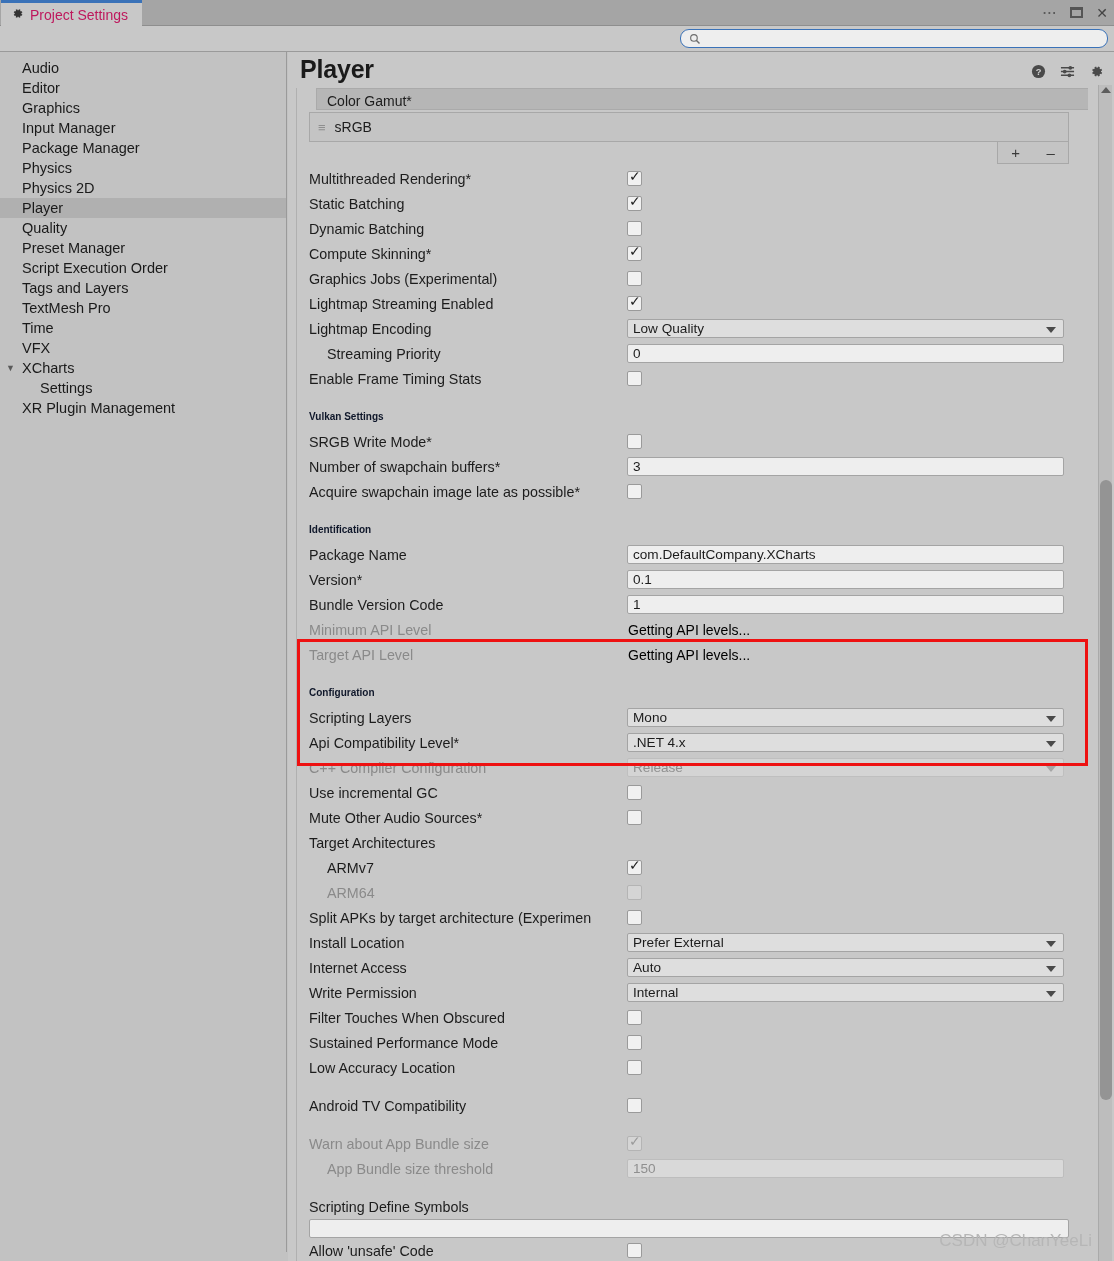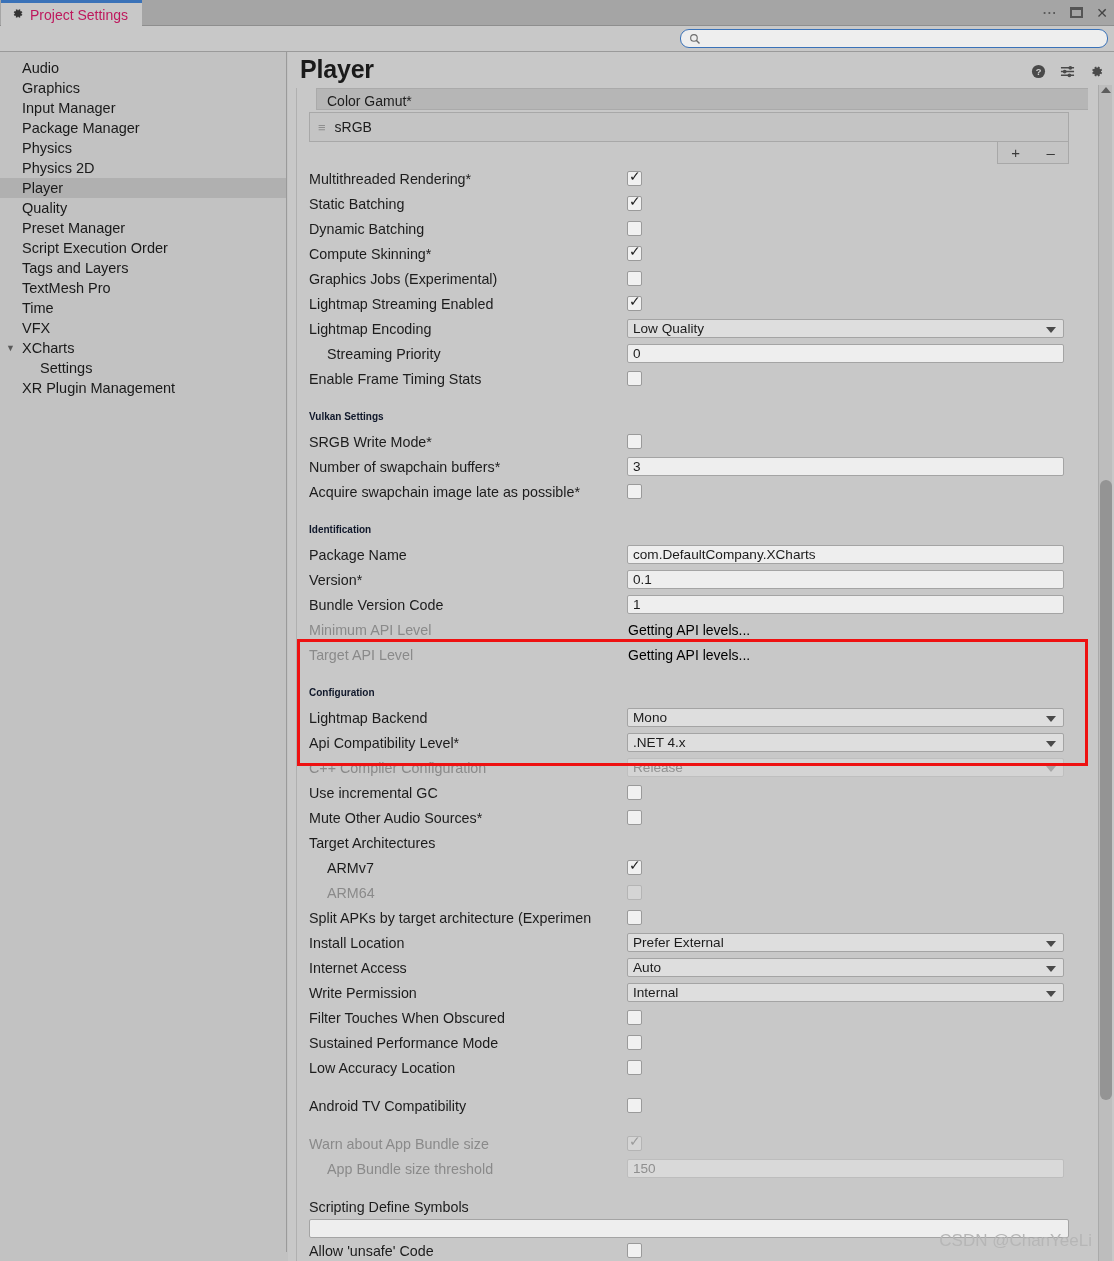--- a/index.html
+++ b/index.html
@@ -277,20 +277,21 @@
           <circle cx="6.6" cy="6.6" r="4.4" fill="none" stroke="#6d6d6d" stroke-width="1.5"></circle>
           <line x1="10" y1="10" x2="14" y2="14" stroke="#6d6d6d" stroke-width="1.8"></line>
         </svg>
     </span>
     <input id="search-input" type="text" placeholder="" style="">
   </div>
 </div>
 
 <div id="sidebar">
     <div class="side-item"><span>Audio</span></div>
+    <div class="side-item"><span>Editor</span></div>
     <div class="side-item"><span>Graphics</span></div>
     <div class="side-item"><span>Input Manager</span></div>
     <div class="side-item"><span>Package Manager</span></div>
     <div class="side-item"><span>Physics</span></div>
     <div class="side-item"><span>Physics 2D</span></div>
     <div class="side-item selected"><span>Player</span></div>
     <div class="side-item"><span>Quality</span></div>
     <div class="side-item"><span>Preset Manager</span></div>
     <div class="side-item"><span>Script Execution Order</span></div>
     <div class="side-item"><span>Tags and Layers</span></div>
@@ -416,21 +417,21 @@
           <div class="lbl dim">Minimum API Level</div>
           <div class="plaintext">Getting API levels...</div>
         </div>
         <div class="row">
           <div class="lbl dim">Target API Level</div>
           <div class="plaintext">Getting API levels...</div>
         </div>
         <div class="spacer"></div>
         <div class="hdr">Configuration</div>
         <div class="row">
-          <div class="lbl">Lightmap Backend</div>
+          <div class="lbl">Scripting Layers</div>
           <div class="dd">
             <span>Mono</span>
           </div>
         </div>
         <div class="row">
           <div class="lbl">Api Compatibility Level*</div>
           <div class="dd">
             <span>.NET 4.x</span>
           </div>
         </div>

